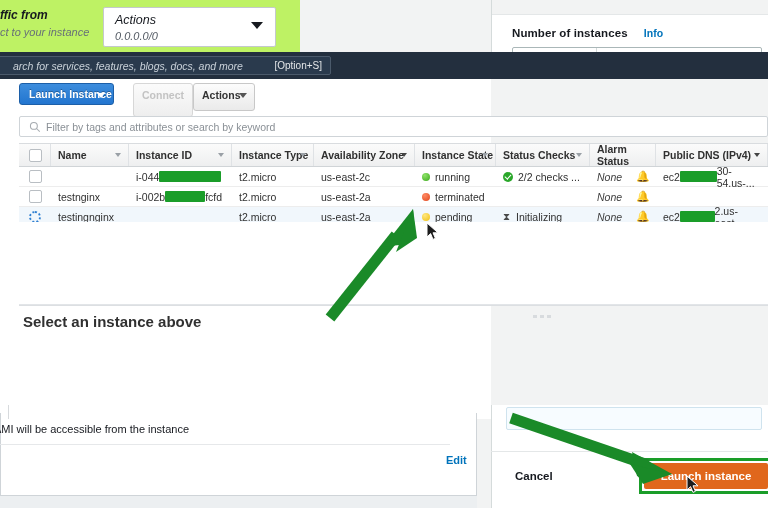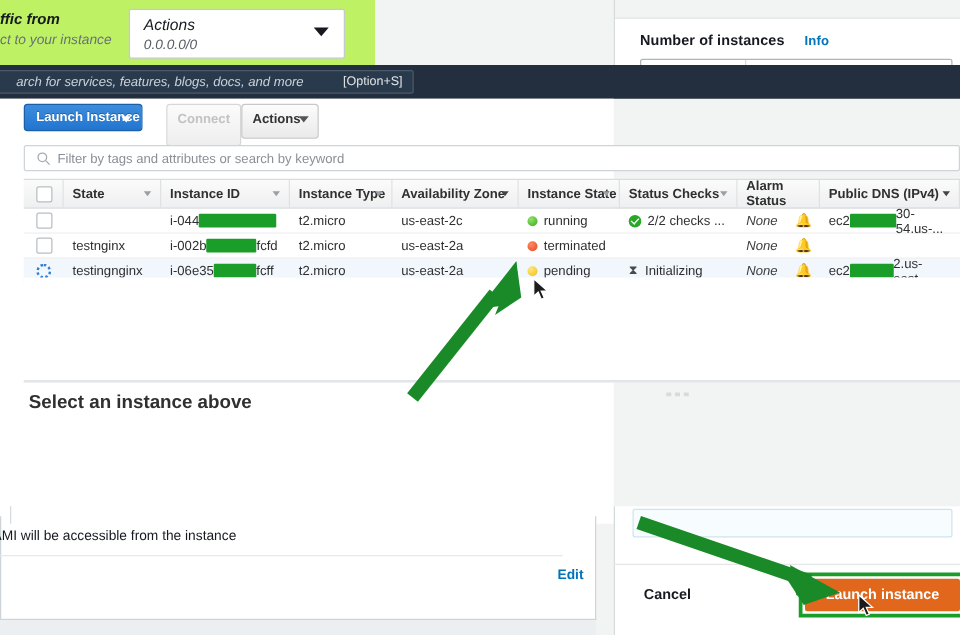--- a/index.html
+++ b/index.html
@@ -215,21 +215,21 @@
   </svg>
   <span class="ph">Filter by tags and attributes or search by keyword</span>
 </div>
 
 <div class="abs" id="tbl">
   <div class="thead" id="thead">
       <div class="cell" style="left: 0px; width: 32px;">
         <span class="chk" style="margin-left: 3px;"></span>
       </div>
       <div class="cell" style="left: 32px; width: 78px;">
-        <span>State</span>
+        <span>Name</span>
         <span class="sortcar"></span>
       </div>
       <div class="cell" style="left: 110px; width: 103px;">
         <span>Instance ID</span>
         <span class="sortcar"></span>
       </div>
       <div class="cell" style="left: 213px; width: 82px;">
         <span>Instance Type</span>
         <span class="sortcar"></span>
       </div>
@@ -307,25 +307,20 @@
           <span class="italic">None</span>
           <span class="bell" style="margin-left: auto; margin-right: 6px;">🔔</span>
         </div>
         <div class="cell" style="left: 637px; width: 112px;"></div>
       </div>
       <div class="tr alt">
         <div class="cell" style="left: 0px; width: 32px;">
           <span class="spinner" style="margin-left: 3px;"></span>
         </div>
         <div class="cell" style="left: 32px; width: 78px;">testingnginx</div>
-        <div class="cell" style="left: 110px; width: 103px;">
-          <span>i-06e35</span>
-          <span class="redact" style="width: 34px;"></span>
-          <span>fcff</span>
-        </div>
         <div class="cell" style="left: 213px; width: 82px;">t2.micro</div>
         <div class="cell" style="left: 295px; width: 101px;">us-east-2a</div>
         <div class="cell" style="left: 396px; width: 81px;">
           <span class="dot yellow"></span>
           <span>pending</span>
         </div>
         <div class="cell" style="left: 477px; width: 94px;">
           <span class="hourglass">⧗</span>
           <span>Initializing</span>
         </div>

